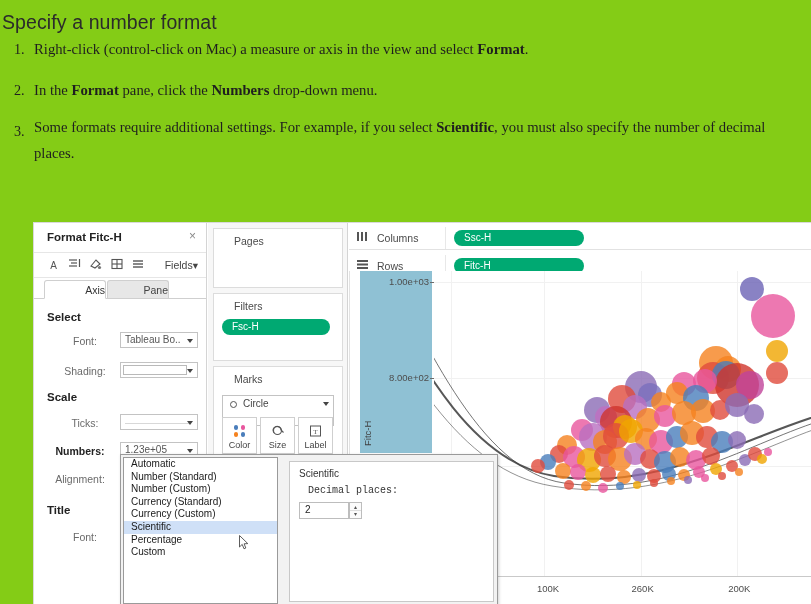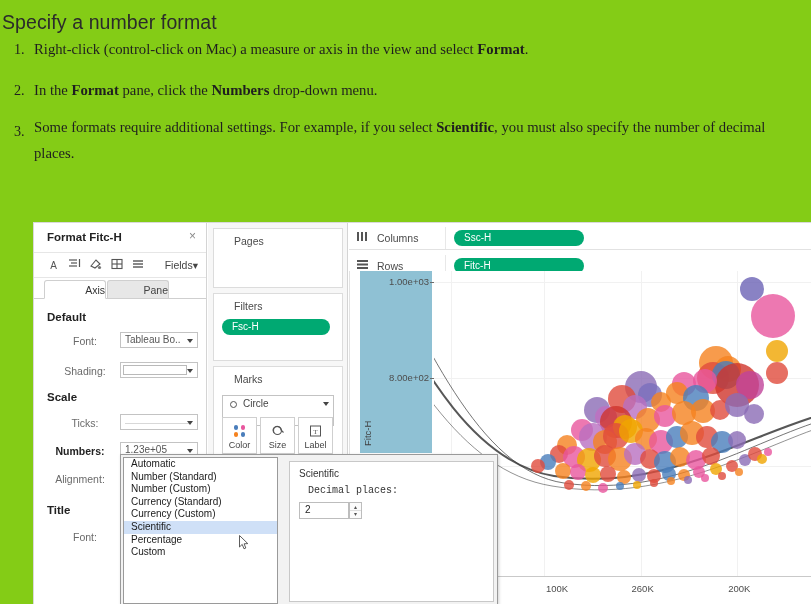--- a/index.html
+++ b/index.html
@@ -410,21 +410,21 @@
           <span>Fields</span><span>▾</span>
         </span>
       </div>
 
       <div class="tabs">
         <div class="tab active" style="left:10px;width:62px;">Axis</div>
         <div class="tab inactive" style="left:73px;width:62px;">Pane</div>
         <div class="tabs-rule"></div>
       </div>
 
-      <div class="sec-hd" style="top:88px;">Default</div>
+      <div class="sec-hd" style="top:88px;">Select</div>
 
       <div class="fld-lab" style="left:20px;top:112px;width:62px;">Font:</div>
       <div class="ctl" style="left:86px;top:109px;width:78px;">
         <span class="txt">Tableau Bo..</span>
         <span class="caret"></span>
       </div>
 
       <div class="fld-lab" style="left:20px;top:142px;width:62px;">Shading:</div>
       <div class="ctl" style="left:86px;top:139px;width:78px;">
         <span class="swatch"></span>
@@ -634,21 +634,21 @@
           <div class="bub" style="left: 266.985px; top: 203.4px; width: 8px; height: 8px; background: rgb(232, 86, 158); opacity: 0.8;"></div>
           <div class="bub" style="left: 284.04px; top: 200.96px; width: 8px; height: 8px; background: rgb(224, 75, 60); opacity: 0.8;"></div>
           <div class="bub" style="left: 301.095px; top: 197.3px; width: 8px; height: 8px; background: rgb(245, 130, 31); opacity: 0.8;"></div>
           <div class="bub" style="left: 314.392px; top: 176px; width: 14px; height: 14px; background: rgb(224, 75, 60); opacity: 0.8;"></div>
           <div class="bub" style="left: 322.835px; top: 182.575px; width: 10px; height: 10px; background: rgb(240, 165, 0); opacity: 0.8;"></div>
           <div class="bub" style="left: 329.52px; top: 177.475px; width: 8px; height: 8px; background: rgb(232, 86, 158); opacity: 0.8;"></div>
         </div>
       <div class="xaxis">
         <div id="x-ticks">
             <div class="xlab" style="left: 8.055px;">50K</div>
-            <div class="xlab" style="left: 112px;">100K</div>
+            <div class="xlab" style="left: 103px;">100K</div>
             <div class="xlab" style="left: 197.555px;">260K</div>
             <div class="xlab" style="left: 294.2px;">200K</div>
           </div>
       </div>
     </div>
 
     <div class="popup">
       <div class="ddlist" id="ddlist">
           <div class="dditem">Automatic</div>
           <div class="dditem">Number (Standard)</div>

